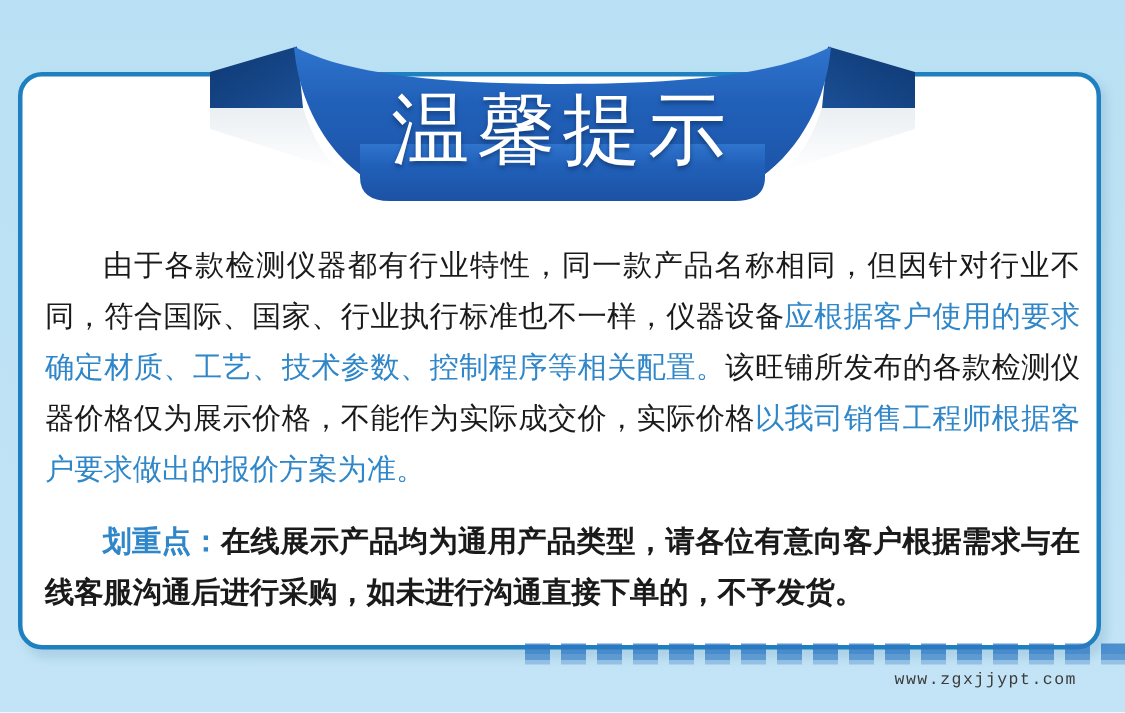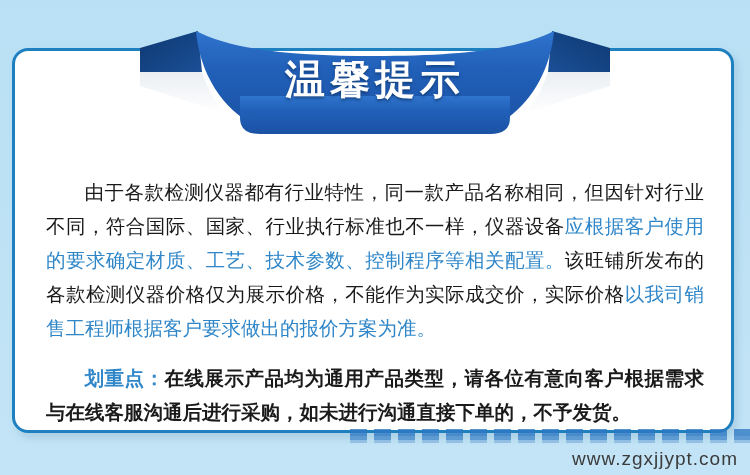--- a/index.html
+++ b/index.html
@@ -101,22 +101,22 @@
   }
   .ribbon-wrap svg { display: block; }
 
   .ribbon-title {
     position: absolute;
     left: 0;
     top: 26px;
     width: 470px;
     text-align: center;
     font-family: "DejaVu Serif", "Liberation Serif", serif;
-    font-weight: bold;
-    font-size: 40px;
+    font-weight: normal;
+    font-size: 52px;
     letter-spacing: 5px;
     color: #ffffff;
     text-shadow: 0 2px 3px rgba(10,40,80,.55);
     z-index: 12;
     white-space: nowrap;
   }
 
   
   .body-text {
     position: absolute;
@@ -124,33 +124,33 @@
     top: 160px;
     width: 690px;
     z-index: 8;
     font-family: "DejaVu Sans", "Liberation Sans", sans-serif;
     font-size: 19.5px;
     line-height: 34px;
     color: #1a1a1a;
     text-align: justify;
     text-justify: inter-ideograph;
   }
-  .para { margin: 16px; }
+  .para { margin: 0; }
   .para + .para { margin-top: 14px; font-weight: bold; }
   .indent { display: inline-block; width: 38px; }
   .hl { color: #2f86c8; }
   .hl-strong { color: #2f86c8; }
 
   
   .footer-url {
     position: absolute;
-    right: 12px;
+    right: 32px;
     top: 448px;
-    font-family: Liberation Sans, sans-serif;
-    font-size: 19px;
+    font-family: Liberation Mono, monospace;
+    font-size: 11px;
     letter-spacing: 1px;
     color: #3b3b3b;
     z-index: 10;
   }
 </style>
 </head>
 <body>
 
 <div id="page">
 

